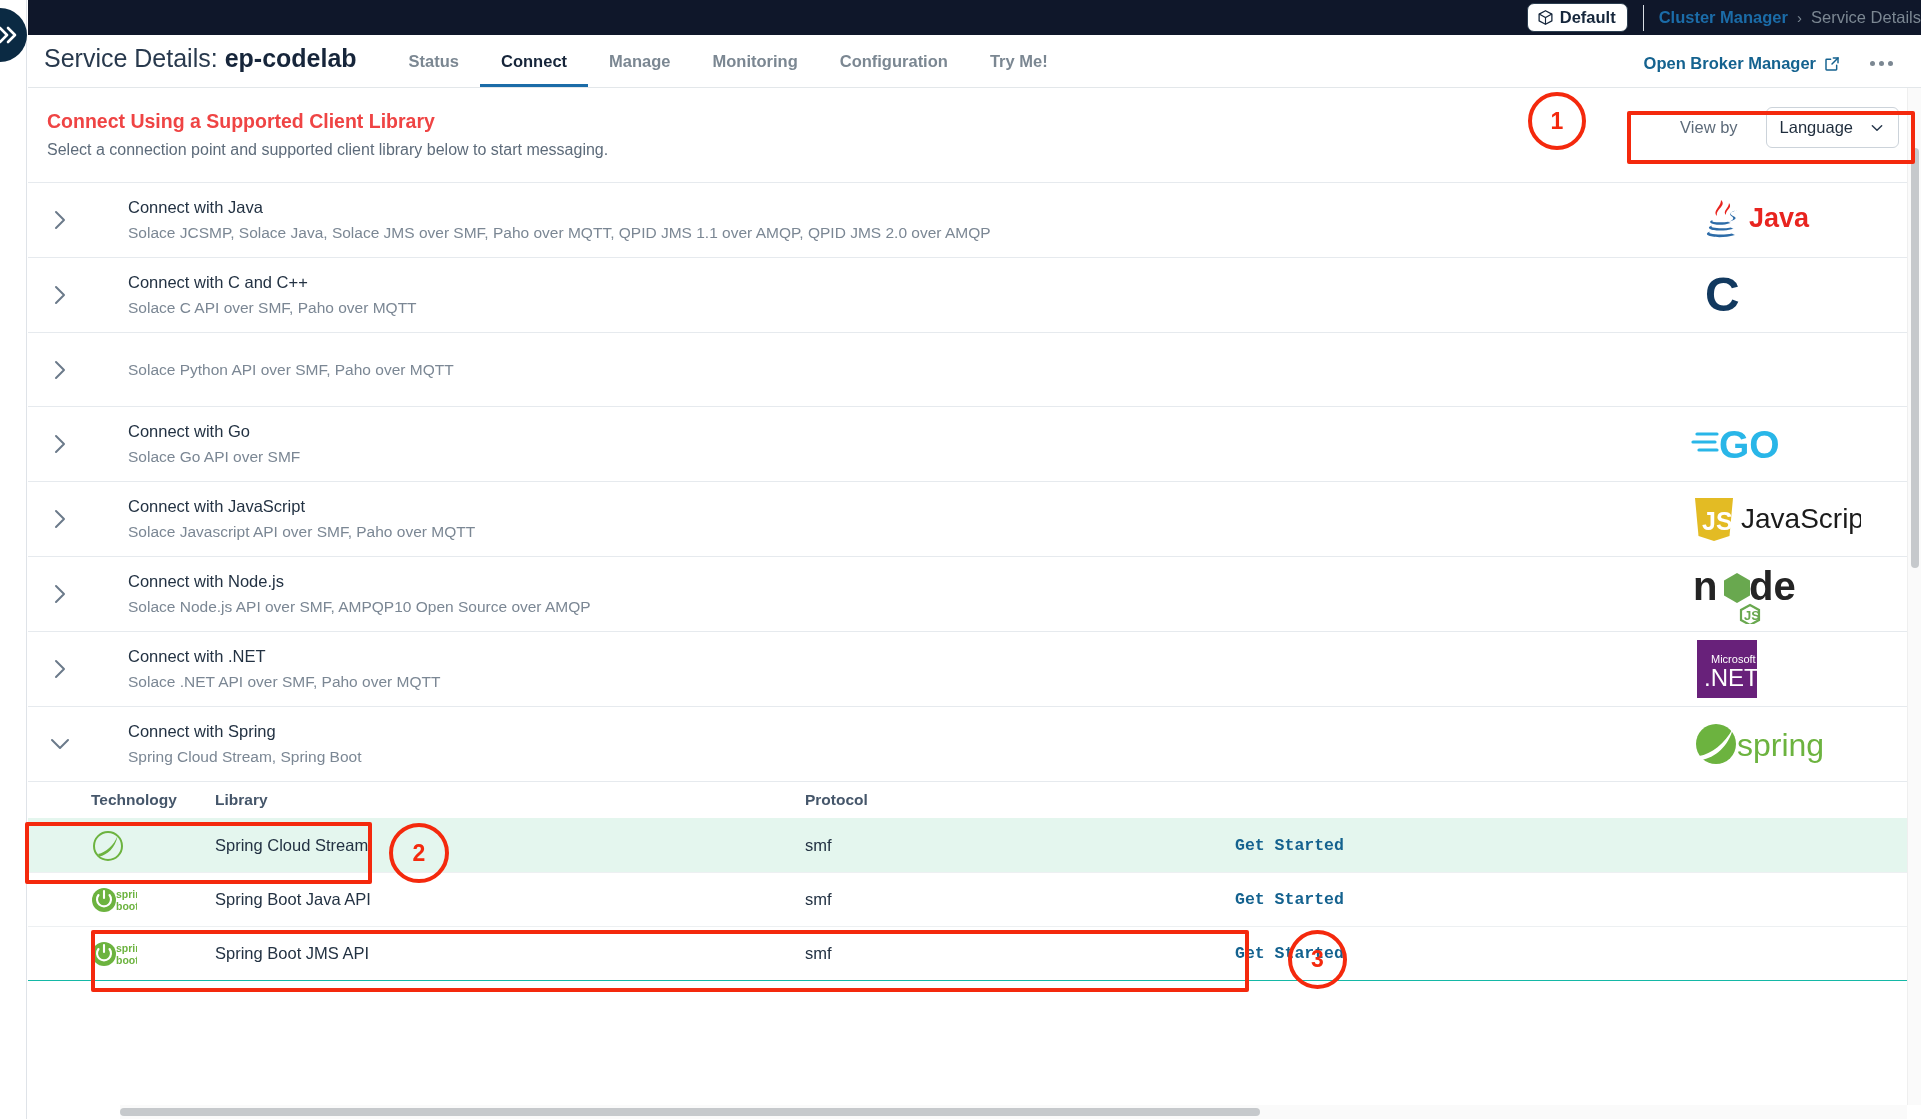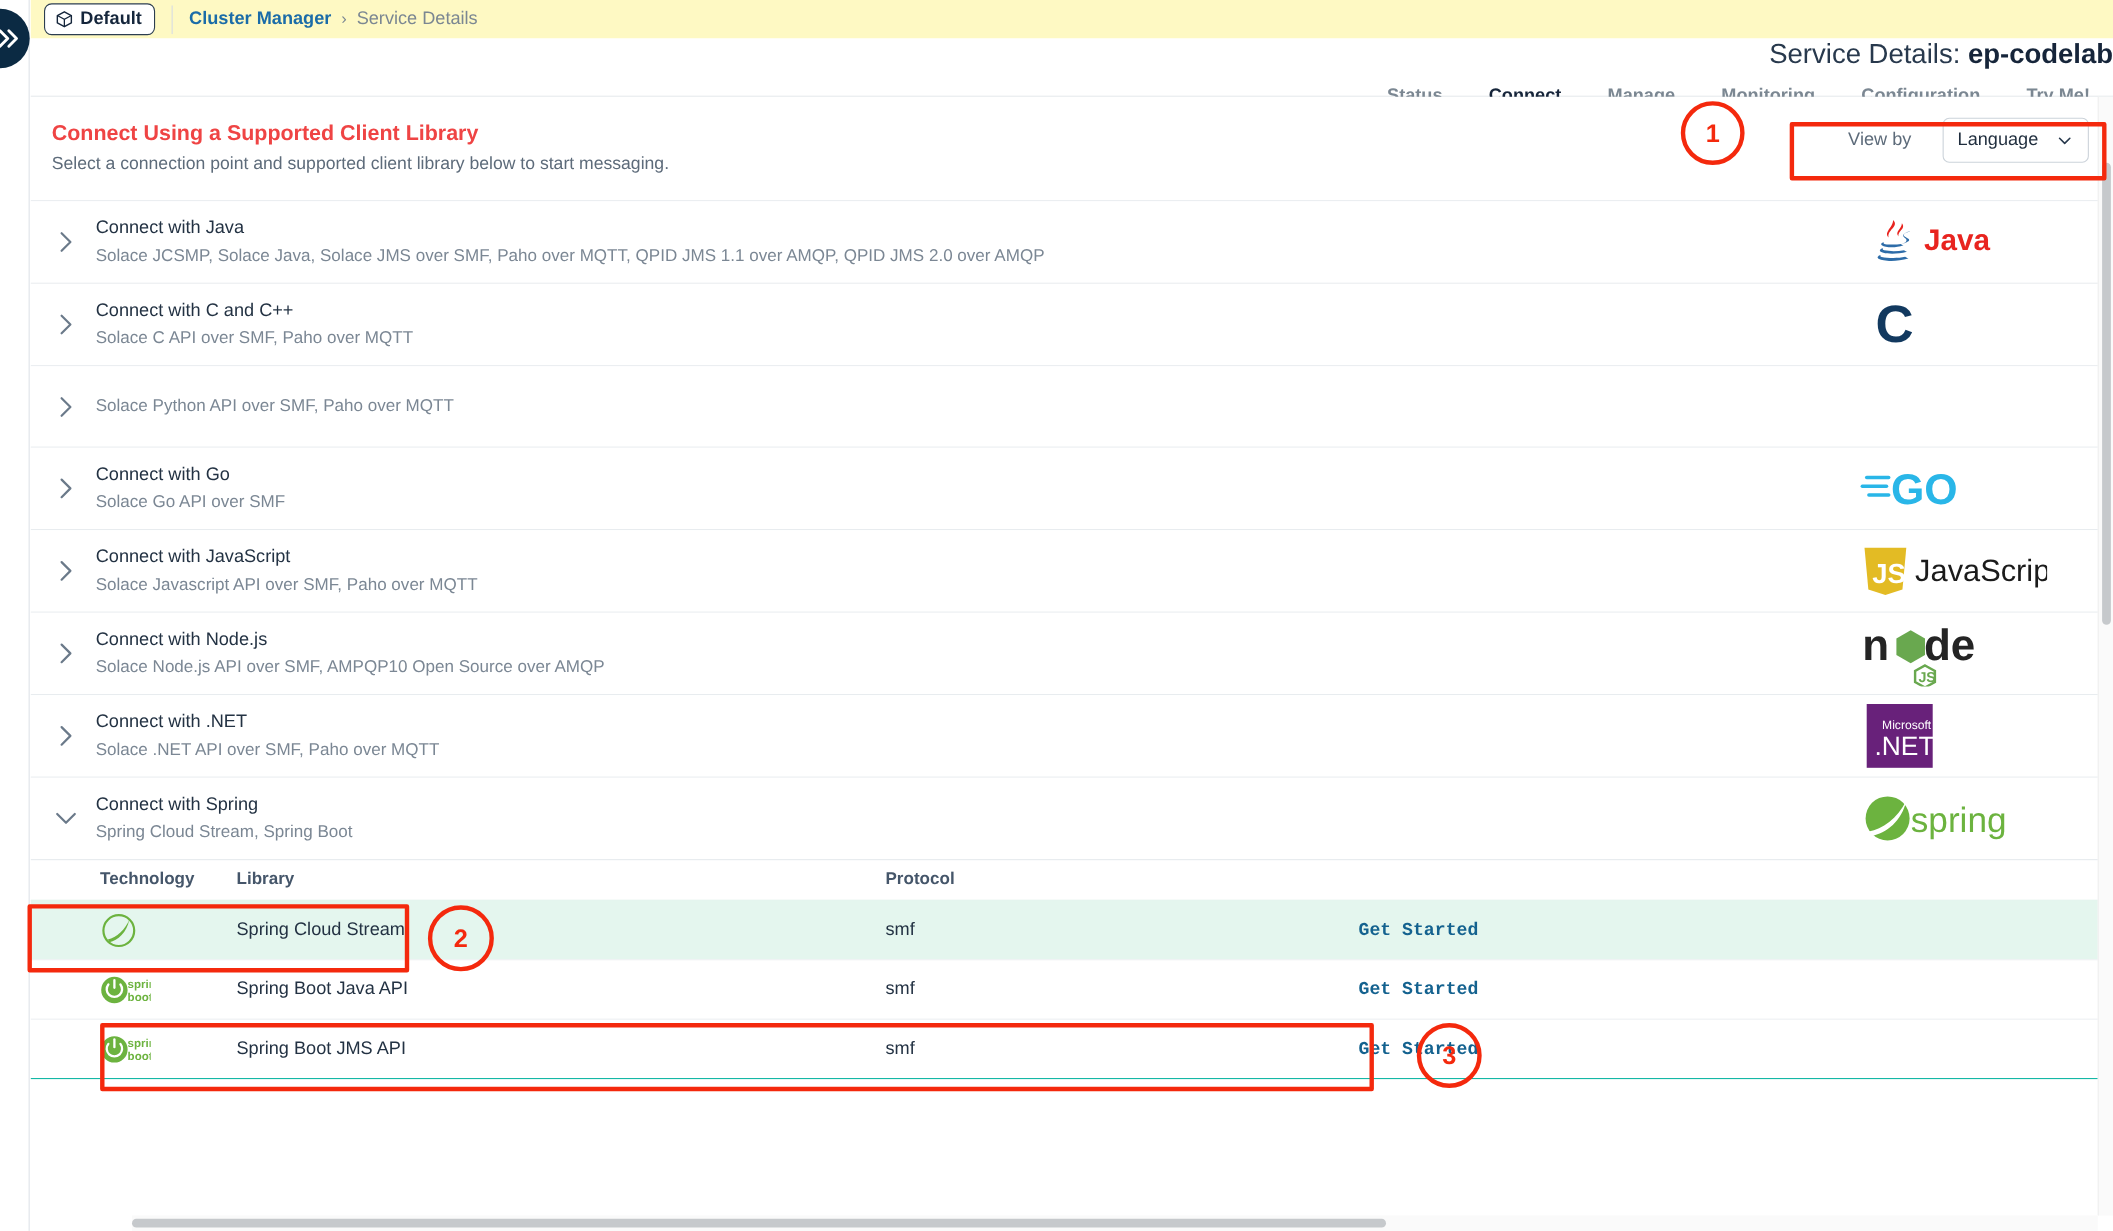--- a/index.html
+++ b/index.html
@@ -22,21 +22,22 @@
     background: #0b2a43; color: #ffffff;
     display: flex; align-items: center; justify-content: center;
     cursor: pointer;
   }
   .rail-expand svg { margin-left: 20px; }
 
   
   .crumb-bar {
     position: absolute; left: 28px; top: 0; right: 0; height: 35px;
     display: flex; align-items: center; padding-left: 12px;
-    background: #fef9c3;
+    background: #0f172a;
+    justify-content: flex-end;
   }
   .env-chip {
     display: inline-flex; align-items: center; gap: 6px;
     border: 1.5px solid #2c3e50; border-radius: 7px;
     padding: 4px 11px 4px 9px;
     font-size: 16.5px; font-weight: bold; color: #15263b;
     background: #fff; cursor: pointer;
   }
   .crumb-sep-v { width: 1px; height: 26px; background: #d8dde3; margin: 0 15px; }
   .crumb-link {
@@ -44,21 +45,20 @@
   }
   .crumb-arrow { font-size: 15px; color: #7a8793; margin: 0 9px; }
   .crumb-current { font-size: 16.5px; color: #7b8792; }
 
   
   .title-bar {
     position: absolute; left: 28px; top: 35px; right: 0; height: 53px;
     display: flex; align-items: flex-end;
     border-bottom: 1px solid #e3e7ea;
     background: #fff;
-    flex-direction: column;
   }
   .page-title {
     font-size: 25px; color: #28394d; padding: 0 0 14px 16px; white-space: nowrap;
   }
   .page-title b { color: #16253a; }
   .tabs { display: flex; align-items: flex-end; margin-left: 31px; }
   .tab {
     font-size: 16.5px; font-weight: bold; color: #7b8792;
     padding: 0 21px 13px 21px; cursor: pointer;
     border-bottom: 3px solid transparent;
@@ -93,21 +93,21 @@
     gap: 16px; min-width: 130px;
     border: 1px solid #ccd3da; border-radius: 6px; background: #fff;
     padding: 10px 13px; font-size: 16.5px; color: #1f2d3d; cursor: pointer;
   }
 
   
   .lang-list { margin-top: 23px; border-top: 1px solid #e6eaee; }
   .lang-row {
     position: relative; display: flex; align-items: center;
     min-height: 74px; border-bottom: 1px solid #e6eaee;
-    padding-left: 17px; cursor: pointer; background:#fff;
+    padding-left: 17px; cursor: pointer; background:#fff;gap:41px;
   }
   .chev {
     width: 30px; flex: 0 0 30px; display: flex; align-items: center;
     justify-content: center; color: #6b7a8a;
   }
   .lang-txt { flex: 1 1 auto; padding: 13px 0 13px 12px; }
   .lang-name { font-size: 16.5px; color: #233243; margin-bottom: 7px; }
   .lang-desc { font-size: 15.5px; color: #7b8794; }
   .lang-logo {
     flex: 0 0 230px; height: 74px; display: flex;

